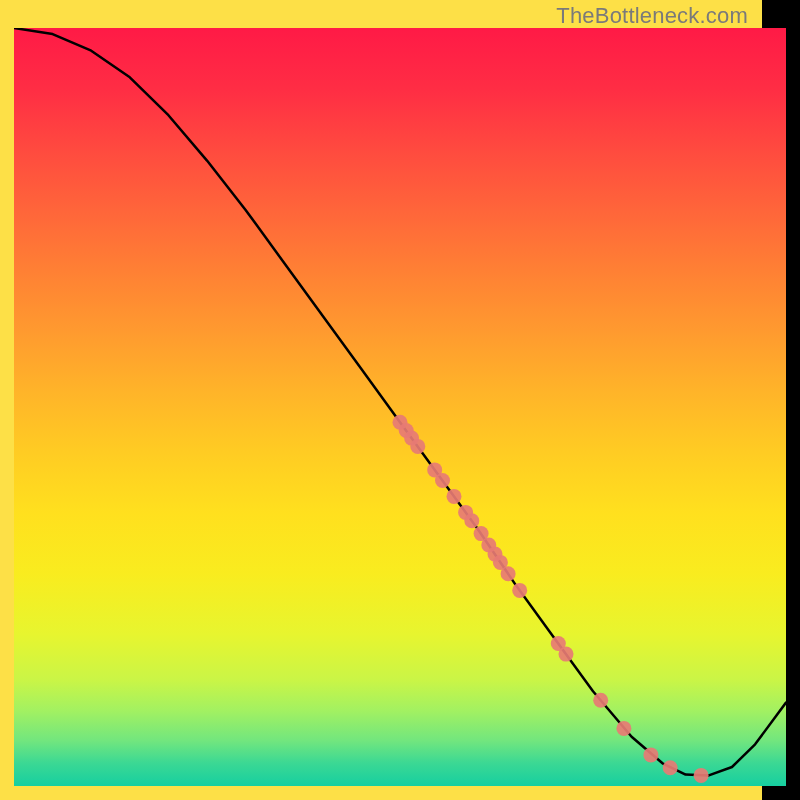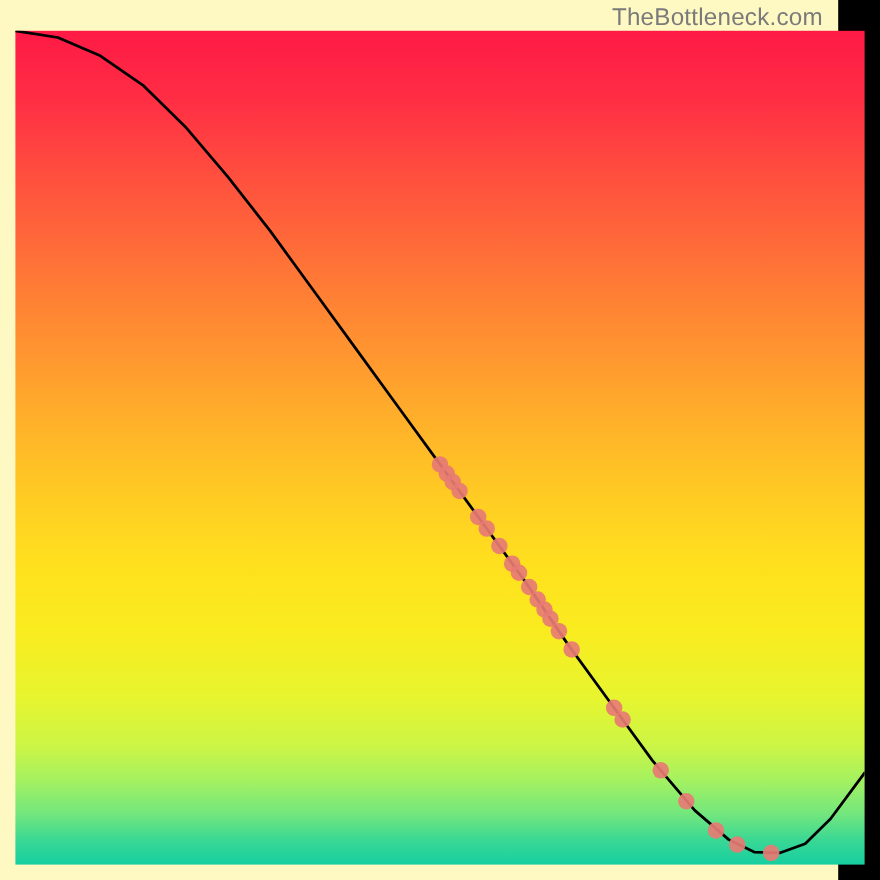--- a/index.html
+++ b/index.html
@@ -7,21 +7,21 @@
     padding: 0;
     background: #000;
     width: 800px;
     height: 800px;
     overflow: hidden;
     font-family: Arial, sans-serif;
   }
   .outer {
     width: 762px;
     height: 800px;
-    background: #fef9c3;
+    background: #fde047;
     position: relative;
   }
   .watermark {
     position: absolute;
     top: 3px;
     right: 14px;
     color: #7a7a7a;
     font-size: 22px;
     font-weight: 500;
     letter-spacing: 0.2px;

